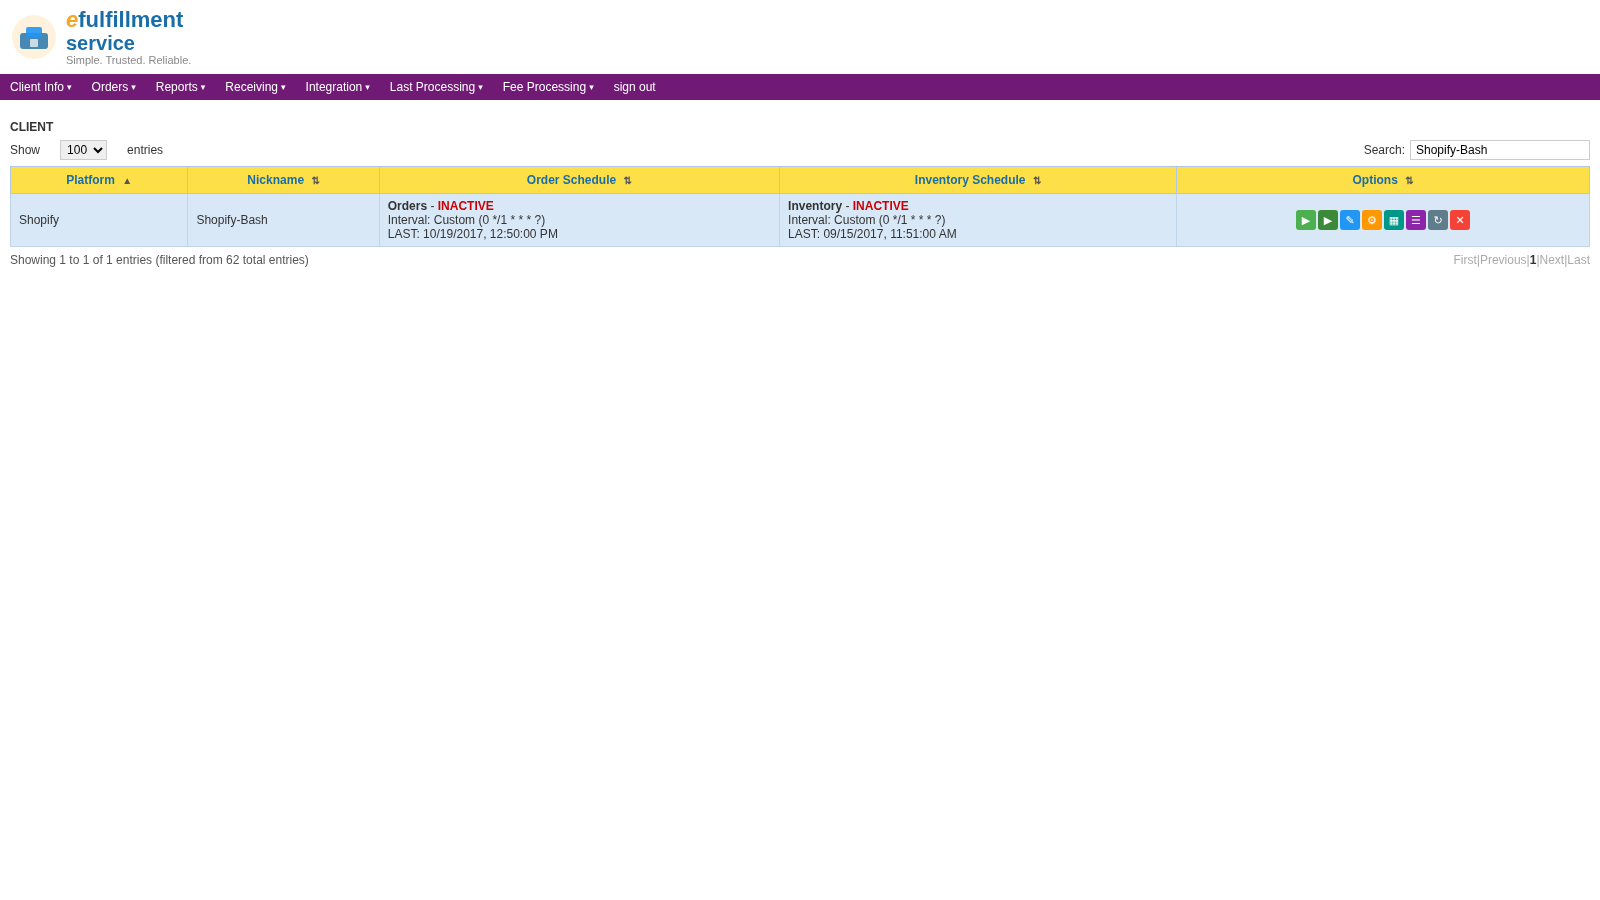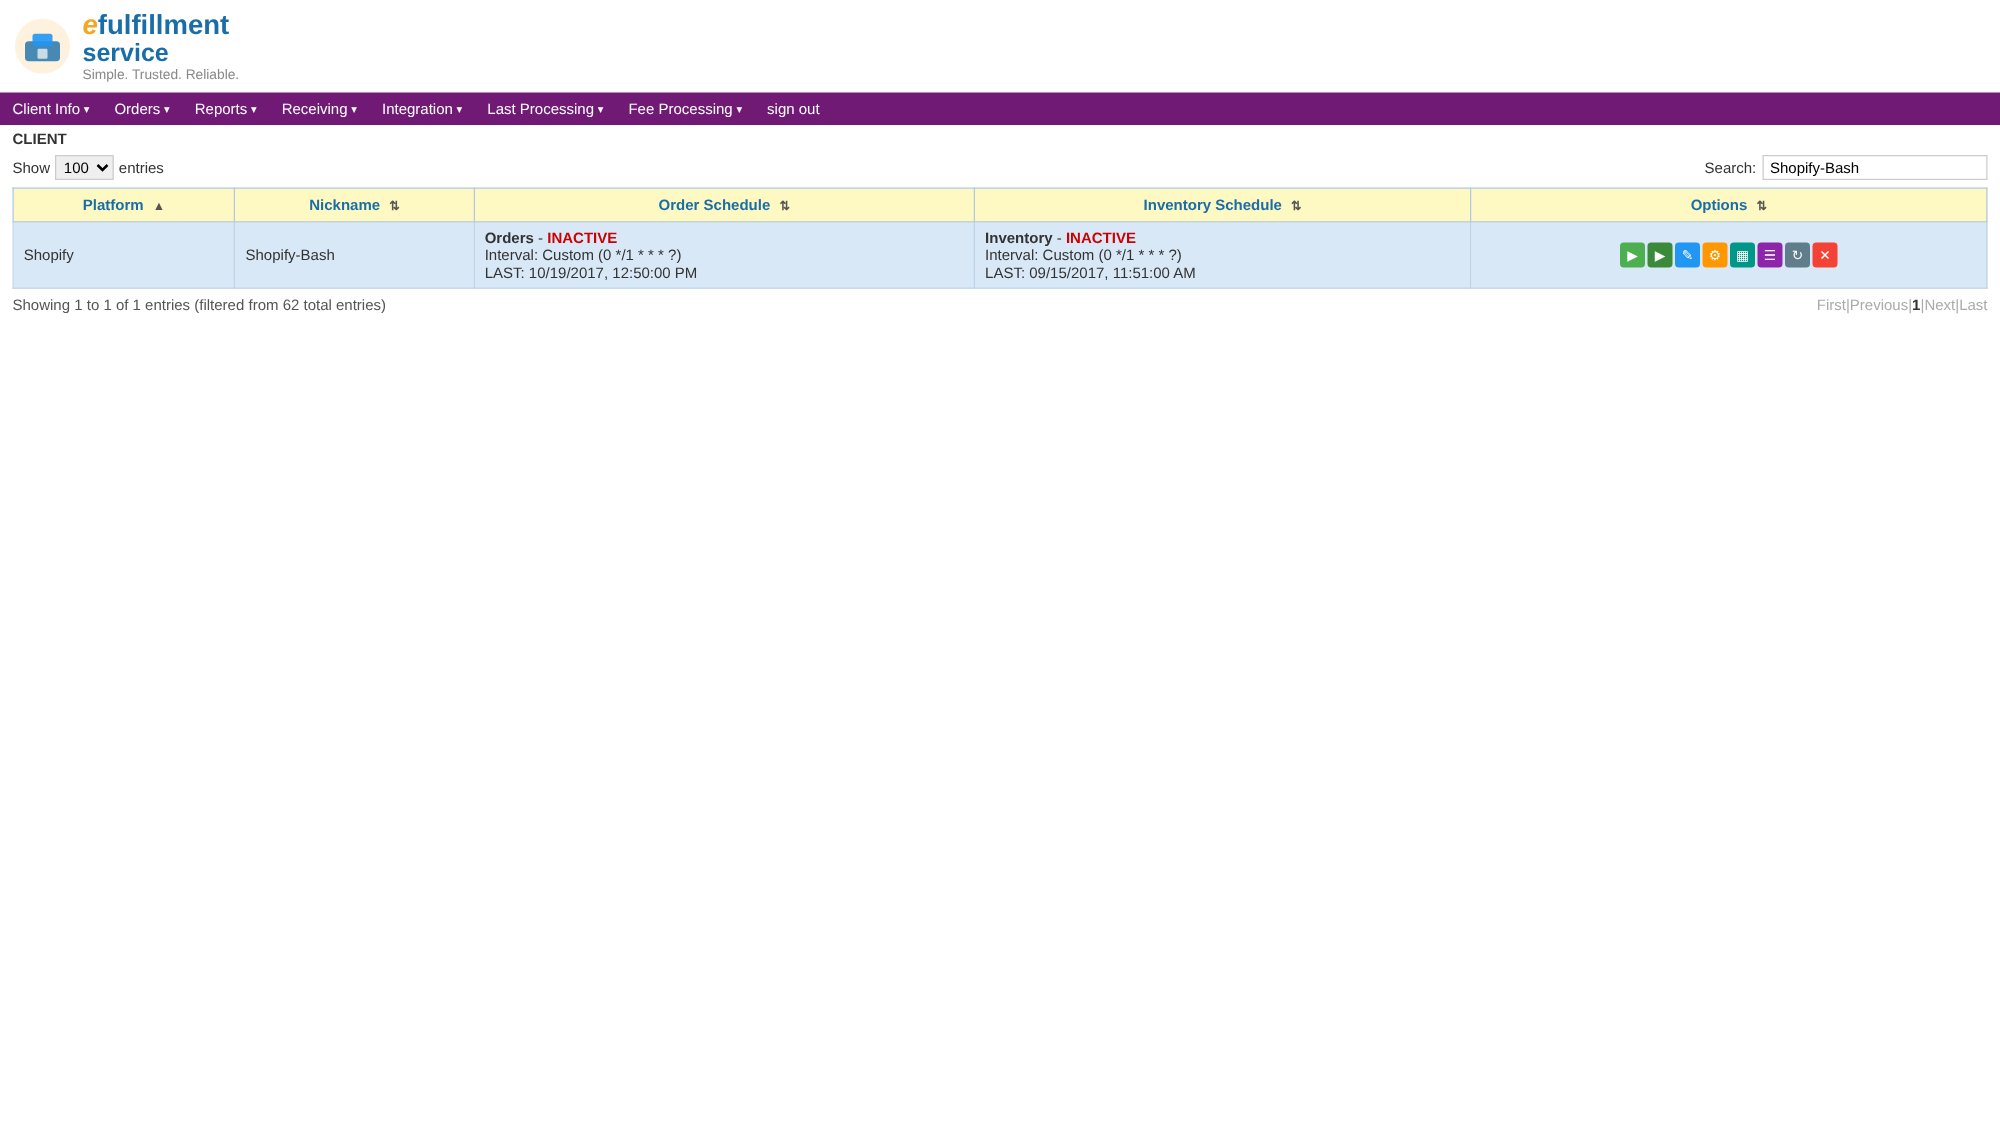--- a/index.html
+++ b/index.html
@@ -17,33 +17,33 @@
       font-size: 12px;
       padding: 4px 10px;
       display: flex;
       align-items: center;
       gap: 3px;
       white-space: nowrap;
       cursor: pointer;
     }
 
     
-    .page-content { padding: 4px 10px; }
+    .page-content { padding: 20px 10px; }
     .page-label { font-size: 12px; font-weight: bold; color: #333; margin-bottom: 6px; text-transform: uppercase; }
 
     
     .table-controls { display: flex; justify-content: space-between; align-items: center; margin-bottom: 6px; }
-    .show-entries { display: flex; align-items: center; gap: 4px; font-size: 12px; }
+    .show-entries { display: flex; align-items: center; gap: 20px; font-size: 12px; }
     .show-entries select { font-size: 12px; padding: 1px 2px; border: 1px solid #ccc; }
     .search-area { display: flex; align-items: center; gap: 5px; font-size: 12px; }
     .search-area input { font-size: 12px; padding: 2px 5px; border: 1px solid #ccc; width: 180px; }
 
     
     .data-table { width: 100%; border-collapse: collapse; font-size: 12px; }
-    .data-table thead tr { background: #fef9c3; margin-left: 24px; }
+    .data-table thead tr { background: #fde047; margin-left: 24px; }
     .data-table thead th {
       padding: 6px 8px;
       text-align: center;
       font-weight: bold;
       color: #1a6ea8;
       border: 1px solid #b0c8e0;
       cursor: pointer;
       white-space: nowrap;
     }
     .data-table thead th .sort-icon { margin-left: 4px; font-size: 10px; color: #555; }

